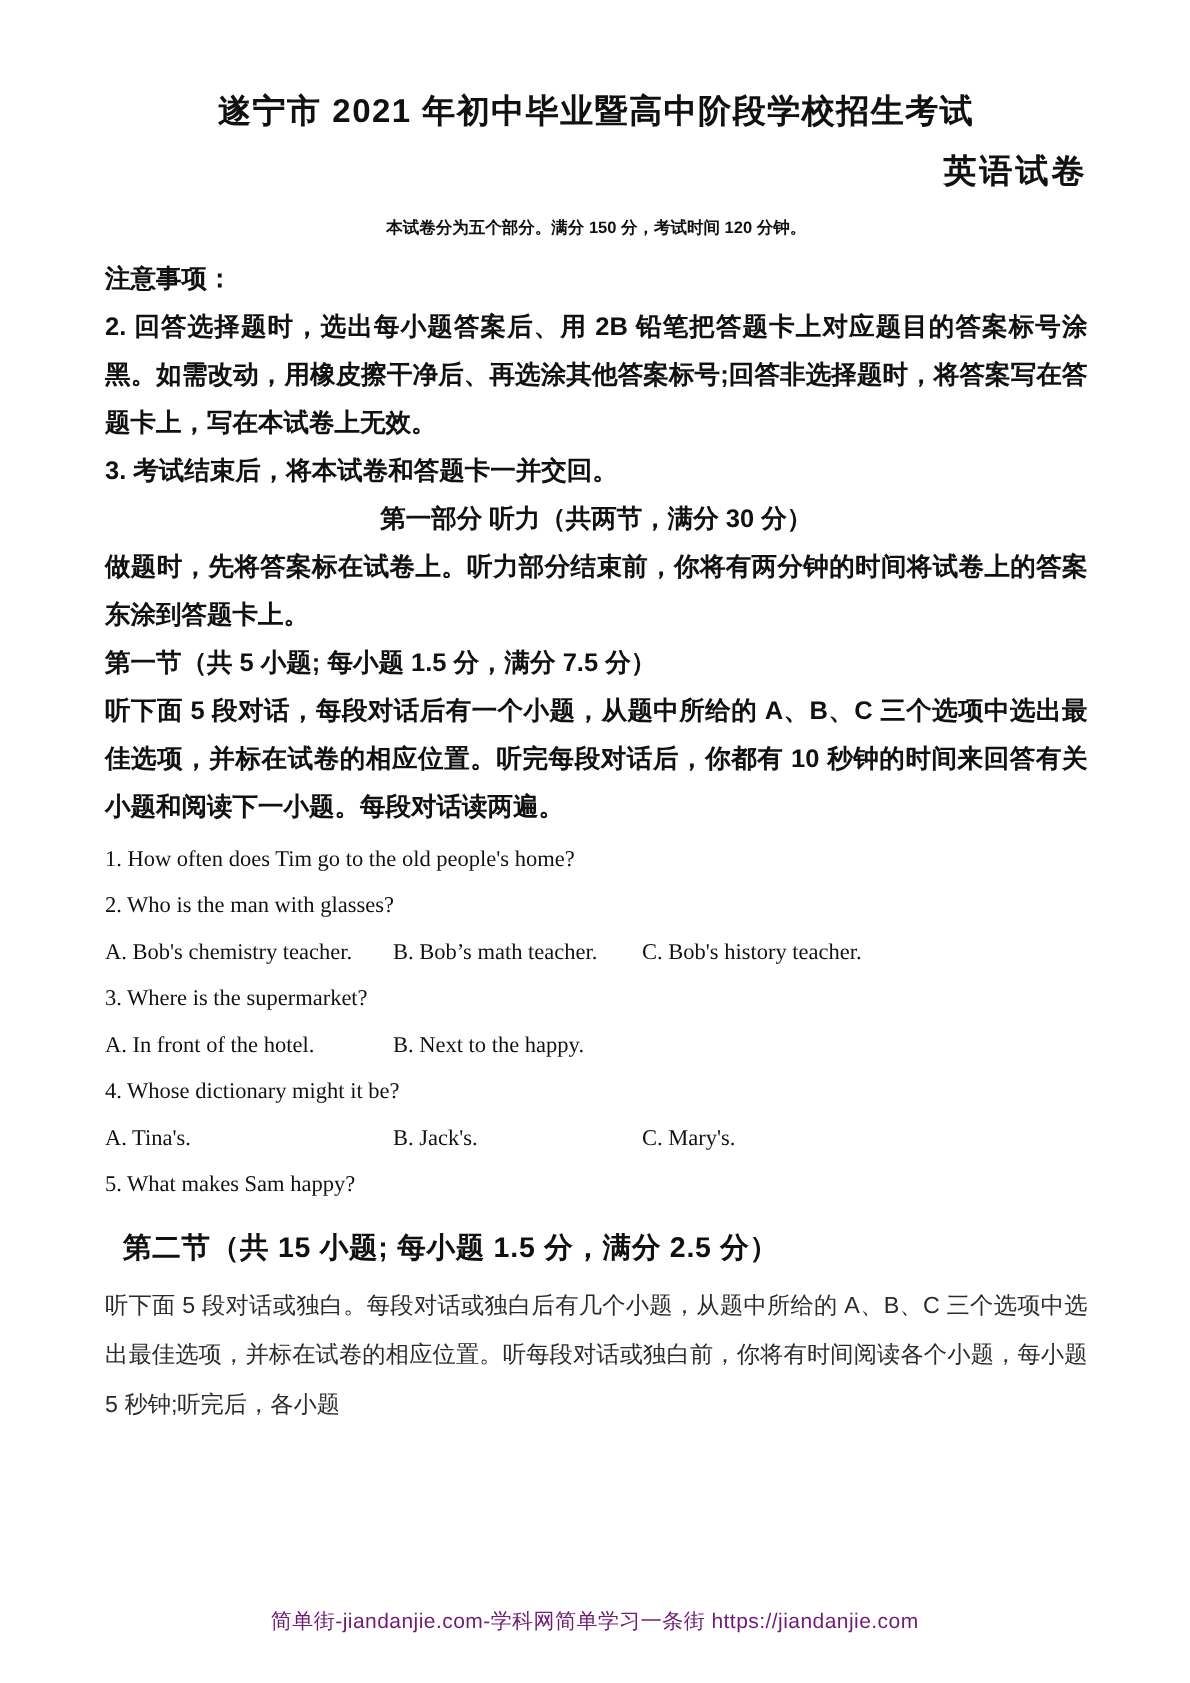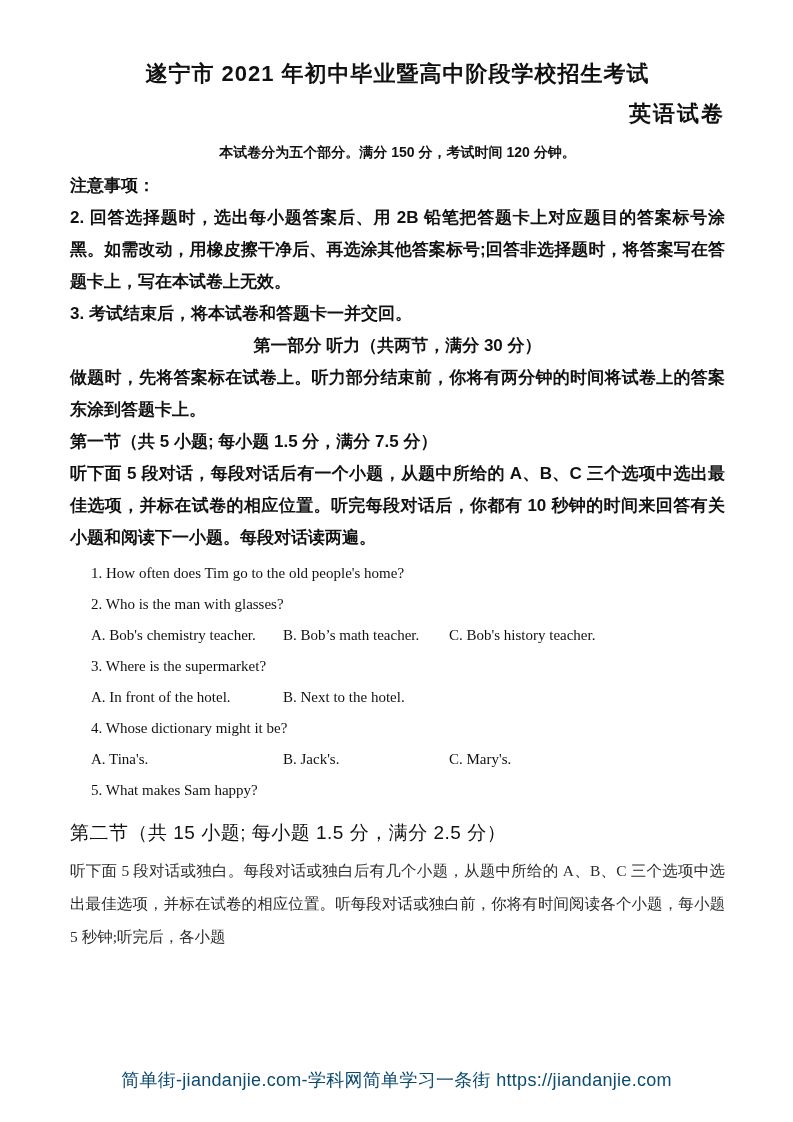--- a/index.html
+++ b/index.html
@@ -27,82 +27,81 @@
     margin: 8px 0 0 0;
     text-align: right;
     font-size: 22px;
     line-height: 32px;
     font-weight: 700;
     letter-spacing: 2px;
   }
   .summary {
     margin: 10px 0 0 0;
     text-align: center;
-    font-size: 14px;
+    font-size: 11px;
     line-height: 24px;
     font-weight: 700;
   }
   .cn-para {
     margin: 0;
     font-size: 17px;
     line-height: 32px;
     font-weight: 700;
     text-align: justify;
   }
   .notes-heading { margin-top: 6px; }
   .center-heading {
     margin: 0;
     text-align: center;
     font-size: 17px;
     line-height: 32px;
     font-weight: 700;
   }
-  .questions { margin-top: 4px; margin-left: 21px; }
+  .questions { margin-top: 4px; }
   .question-text {
     margin: 0;
     font-family: "Liberation Serif", serif;
     font-size: 15px;
     line-height: 31px;
     font-weight: 400;
   }
   .options-row {
     display: flex;
     font-family: "Liberation Serif", serif;
     font-size: 15px;
     line-height: 31px;
   }
   .opt-a { width: 192px; }
   .opt-b { width: 166px; }
   .opt-c { flex: 1; }
   .section2-heading {
-    margin: 10px 0 0 0;
+    margin: 10px 0 0 12px;
     font-size: 19px;
     line-height: 34px;
-    font-weight: 400;
+    font-weight: 700;
     letter-spacing: 0.5px;
   }
   .light-para {
     margin: 4px 0 0 0;
     font-size: 15.5px;
     line-height: 33px;
     font-weight: 400;
     color: #2b2b2b;
     text-align: justify;
-    font-family: Liberation Serif, serif;
   }
   .footer {
     position: absolute;
     left: 0;
     top: 1068px;
     width: 100%;
     text-align: center;
-    font-size: 18px;
+    font-size: 14px;
     line-height: 24px;
     font-weight: 400;
-    color: #0c4a6e;
+    color: #701a75;
     letter-spacing: 0.3px;
   }
 </style>
 </head>
 <body>
 
 <div class="page">
 
   <h1 class="exam-title">遂宁市 2021 年初中毕业暨高中阶段学校招生考试</h1>
   <h2 class="exam-subtitle">英语试卷</h2>
@@ -130,21 +129,21 @@
         <span class="opt-a">A. Bob's chemistry teacher.</span>
         <span class="opt-b">B. Bob’s math teacher.</span>
         <span class="opt-c">C. Bob's history teacher.</span>
       </div>
     </div>
 
     <div class="question">
       <p class="question-text">3. Where is the supermarket?</p>
       <div class="options-row">
         <span class="opt-a">A. In front of the hotel.</span>
-        <span class="opt-b">B. Next to the hotel.</span>
+        <span class="opt-b">B. Next to the happy.</span>
       </div>
     </div>
 
     <div class="question">
       <p class="question-text">4. Whose dictionary might it be?</p>
       <div class="options-row">
         <span class="opt-a">A. Tina's.</span>
         <span class="opt-b">B. Jack's.</span>
         <span class="opt-c">C. Mary's.</span>
       </div>

